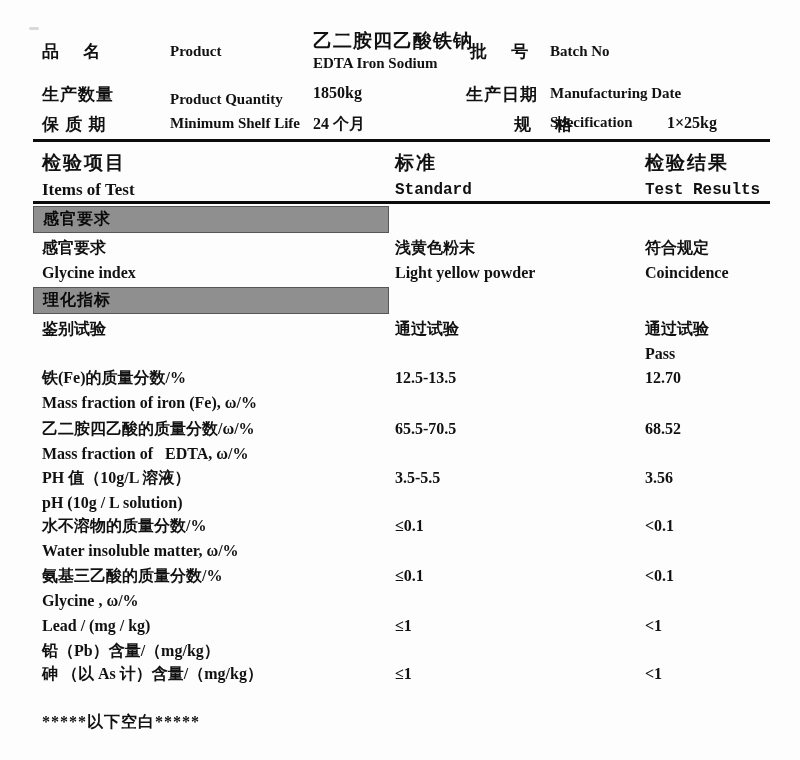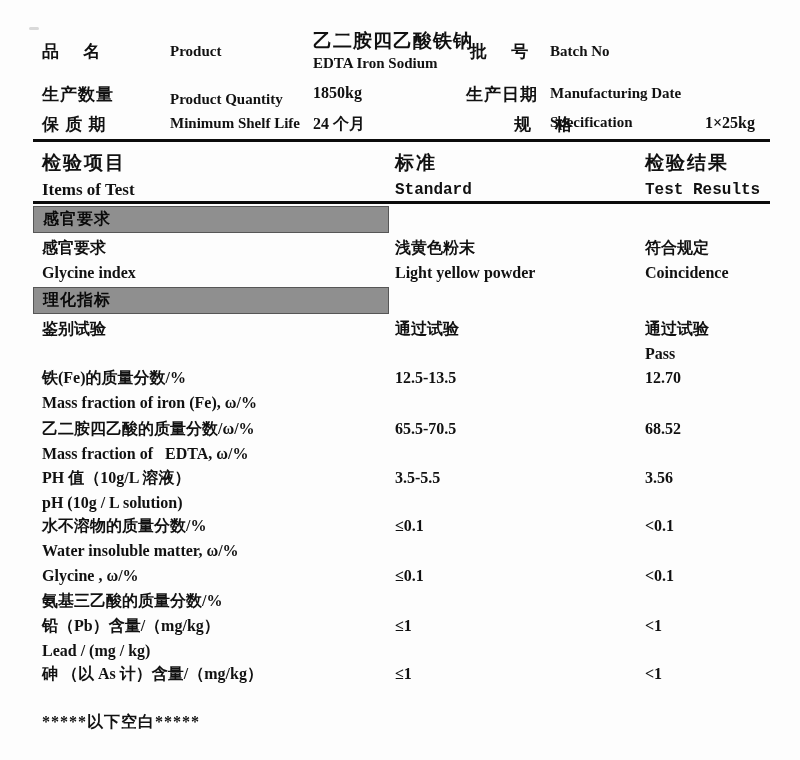--- a/index.html
+++ b/index.html
@@ -62,21 +62,21 @@
   <div class="abs hvalue" style="left:313px;top:84px;">1850kg</div>
   <div class="abs hlabel-cn" style="left:466px;top:83px;">生产日期</div>
   <div class="abs hlabel-en" style="left:550px;top:85px;">Manufacturing Date</div>
   <div class="abs hvalue" style="left:700px;top:84px;"></div>
 
   <div class="abs hlabel-cn" style="left:42px;top:113px;">保 质 期</div>
   <div class="abs hlabel-en" style="left:170px;top:115px;">Minimum Shelf Life</div>
   <div class="abs hvalue" style="left:313px;top:114px;">24 个月</div>
   <div class="abs hlabel-cn" style="left:470px;top:113px;margin-left:44px;">规　 格</div>
   <div class="abs hlabel-en" style="left:550px;top:114px;">Specification</div>
-  <div class="abs hvalue" style="left:705px;top:114px;">1×25kg</div>
+  <div class="abs hvalue" style="left:667px;top:114px;">1×25kg</div>
 </div>
 
 <div class="rule" style="top:139px;"></div>
 
 <div>
   <div class="abs colhead-cn" style="left:42px;top:150px;">检验项目</div>
   <div class="abs colhead-serif" style="left:42px;top:180px;">Items of Test</div>
   <div class="abs colhead-cn" style="left:395px;top:150px;">标准</div>
   <div class="abs colhead-mono" style="left:395px;top:181px;">Standard</div>
   <div class="abs colhead-cn" style="left:645px;top:150px;">检验结果</div>
@@ -176,37 +176,37 @@
     <div class="l enl">≤0.1</div>
   </div>
   <div>
     <div class="l cnl"></div>
     <div class="l enl">&lt;0.1</div>
   </div>
 </div>
 
 <div class="trow" style="top:563px;">
   <div>
+    <div class="l cnl">氨基三乙酸的质量分数/%</div>
     <div class="l enl">Glycine , ω/%</div>
-    <div class="l cnl">氨基三乙酸的质量分数/%</div>
   </div>
   <div>
     <div class="l cnl"></div>
     <div class="l enl">≤0.1</div>
   </div>
   <div>
     <div class="l cnl"></div>
     <div class="l enl">&lt;0.1</div>
   </div>
 </div>
 
 <div class="trow" style="top:613px;">
   <div>
+    <div class="l enl">Lead / (mg / kg)</div>
     <div class="l cnl">铅（Pb）含量/（mg/kg）</div>
-    <div class="l enl">Lead / (mg / kg)</div>
   </div>
   <div>
     <div class="l cnl"></div>
     <div class="l enl">≤1</div>
   </div>
   <div>
     <div class="l cnl"></div>
     <div class="l enl">&lt;1</div>
   </div>
 </div>

